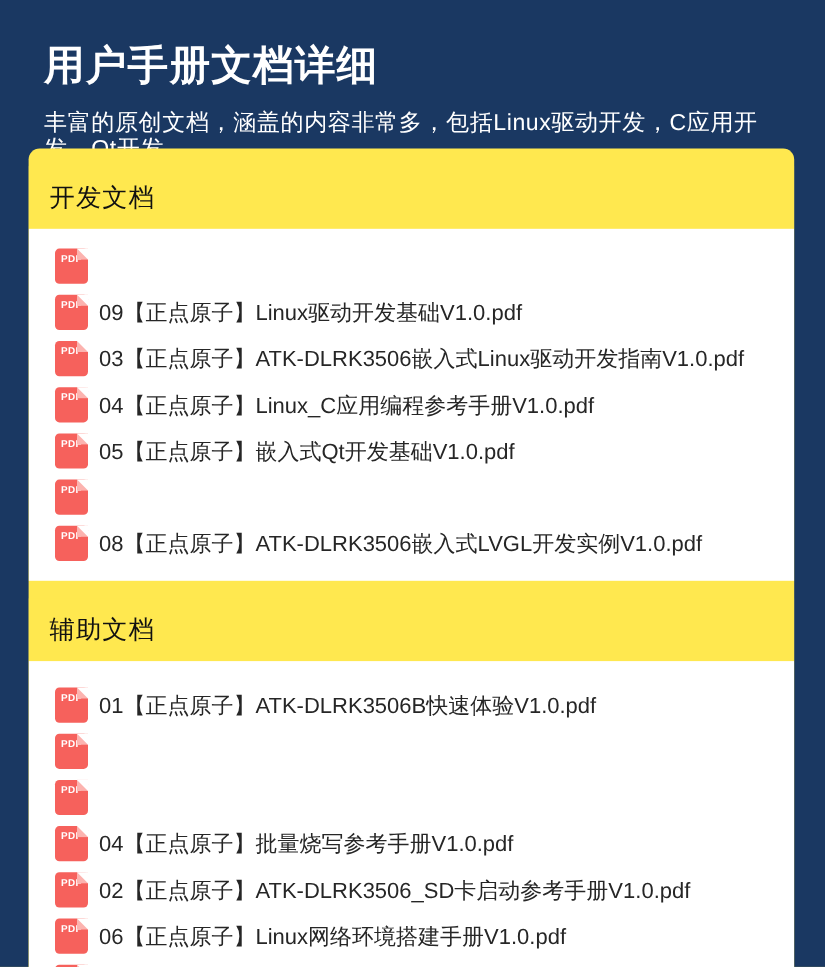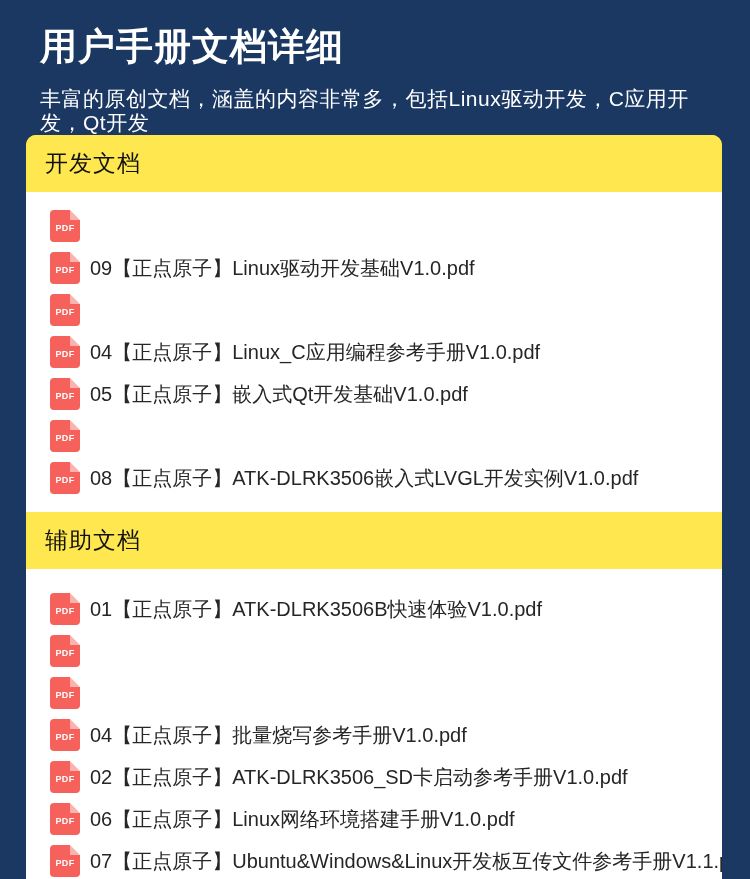--- a/index.html
+++ b/index.html
@@ -17,21 +17,21 @@
   body{
     background:var(--bg-navy);
     font-family:"Liberation Sans","DejaVu Sans",sans-serif;
     position:relative;
   }
   .stage{position:absolute;inset:0;overflow:hidden;}
 
   
   .hero{position:absolute;left:40px;top:0;right:20px;height:135px;}
   .hero h1{
-    margin-top:27px;
+    margin-top:40px;
     font-size:37px;
     line-height:40px;
     font-weight:bold;
     color:var(--title-text);
     letter-spacing:1px;
   }
   .hero p{
     margin-top:20px;
     font-size:21px;
     line-height:24px;
@@ -45,21 +45,21 @@
     left:26px;
     top:135px;
     width:696px;
     bottom:-12px;
     background:var(--card-yellow);
     border-radius:10px 10px 0 0;
     overflow:hidden;
     display:flex;
     flex-direction:column;
   }
-  .doc-section{display:flex;flex-direction:column;}
+  .doc-section{display:flex;flex-direction:column;margin-top:16px;}
   .band{
     height:57px;
     display:flex;
     align-items:center;
     padding-left:19px;
     background:var(--card-yellow);
     flex:0 0 auto;
   }
   .band span{
     font-size:23px;
@@ -81,21 +81,21 @@
     align-items:center;
   }
   .pdf-icon{
     position:relative;
     width:30px;
     height:32px;
     background:var(--pdf-red);
     border-radius:4px;
     flex:0 0 auto;
     display:flex;
-    align-items:center;
+    align-items:flex-start;
     justify-content:center;
   }
   .pdf-icon::before{
     content:"";
     position:absolute;
     top:0;right:0;
     border-style:solid;
     border-width:0 10px 10px 0;
     border-color:var(--box-white) var(--box-white) var(--pdf-fold) var(--pdf-fold);
   }
@@ -141,20 +141,21 @@
               <span class="pdf-icon">
                 <span class="pdf-label">PDF</span>
               </span>
               <span class="doc-name">09【正点原子】Linux驱动开发基础V1.0.pdf</span>
             </div>
 
             <div class="row">
               <span class="pdf-icon">
                 <span class="pdf-label">PDF</span>
               </span>
+              <span class="doc-name">03【正点原子】ATK-DLRK3506嵌入式Linux驱动开发指南V1.0.pdf</span>
             </div>
 
             <div class="row">
               <span class="pdf-icon">
                 <span class="pdf-label">PDF</span>
               </span>
               <span class="doc-name">04【正点原子】Linux_C应用编程参考手册V1.0.pdf</span>
             </div>
 
             <div class="row">

